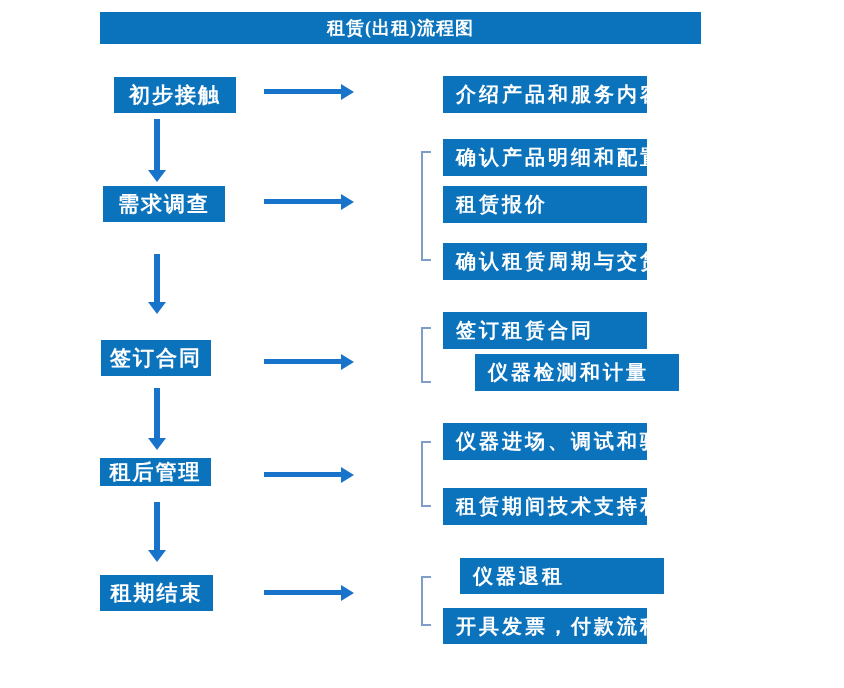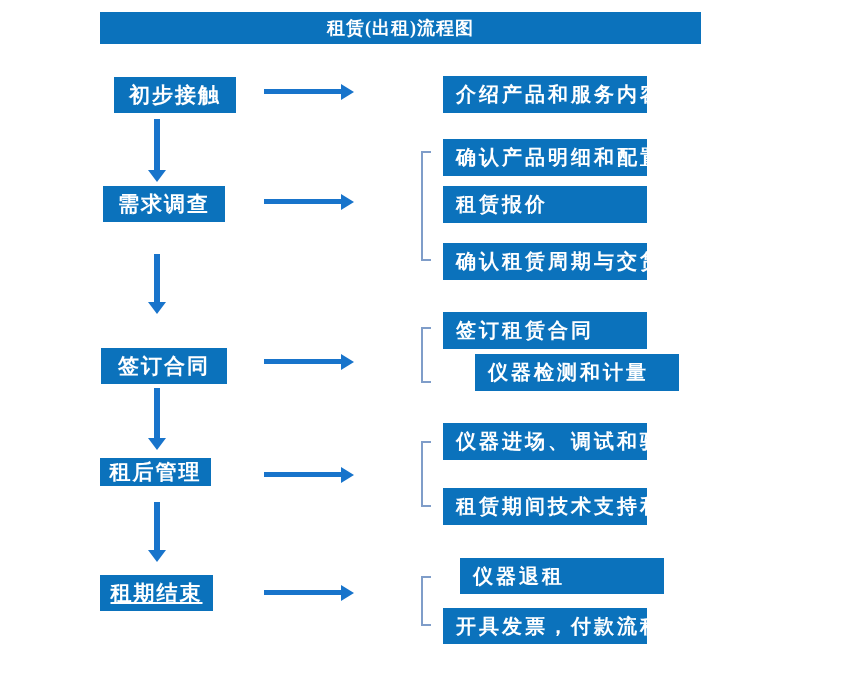--- a/index.html
+++ b/index.html
@@ -42,23 +42,23 @@
   .detail-box {
     left: 443px; width: 204px; height: 37px;
     justify-content: flex-start;
     padding-left: 13px;
     font-size: 20px;
     letter-spacing: 3px;
   }
   
   .s1 { left: 103px; top: 77px;  width: 122px; height: 36px; margin-left: 11px; }
   .s2 { left: 103px; top: 186px; width: 122px; height: 36px; }
-  .s3 { left: 101px; top: 348px; width: 126px; height: 36px; }
+  .s3 { left: 101px; top: 340px; width: 110px; height: 36px; }
   .s4 { left: 100px; top: 458px; width: 111px; height: 28px; }
-  .s5 { left: 100px; top: 575px; width: 113px; height: 36px; text-decoration: underline; }
+  .s5 { left: 100px; top: 575px; width: 113px; height: 36px; }
   
   .d1  { top: 76px; }
   .d2  { top: 139px; }
   .d3  { top: 186px; }
   .d4  { top: 243px; }
   .d5  { top: 312px; }
   .d6  { top: 354px; margin-left: 32px; }
   .d7  { top: 423px; }
   .d8  { top: 488px; }
   .d9  { top: 558px; height: 36px; margin-left: 17px; }

